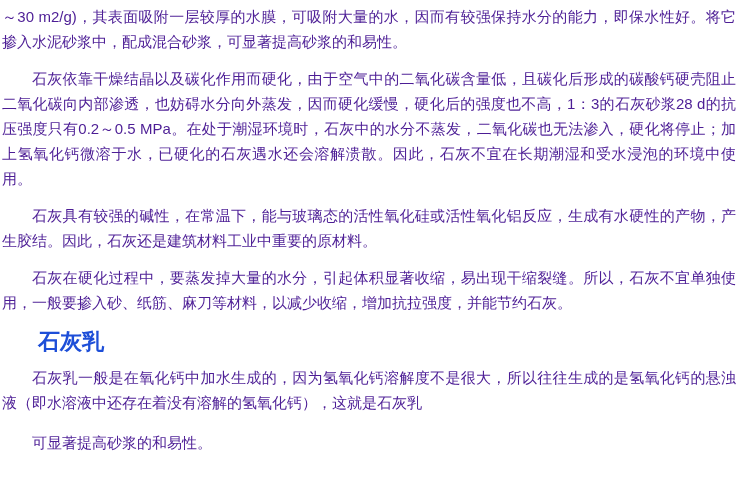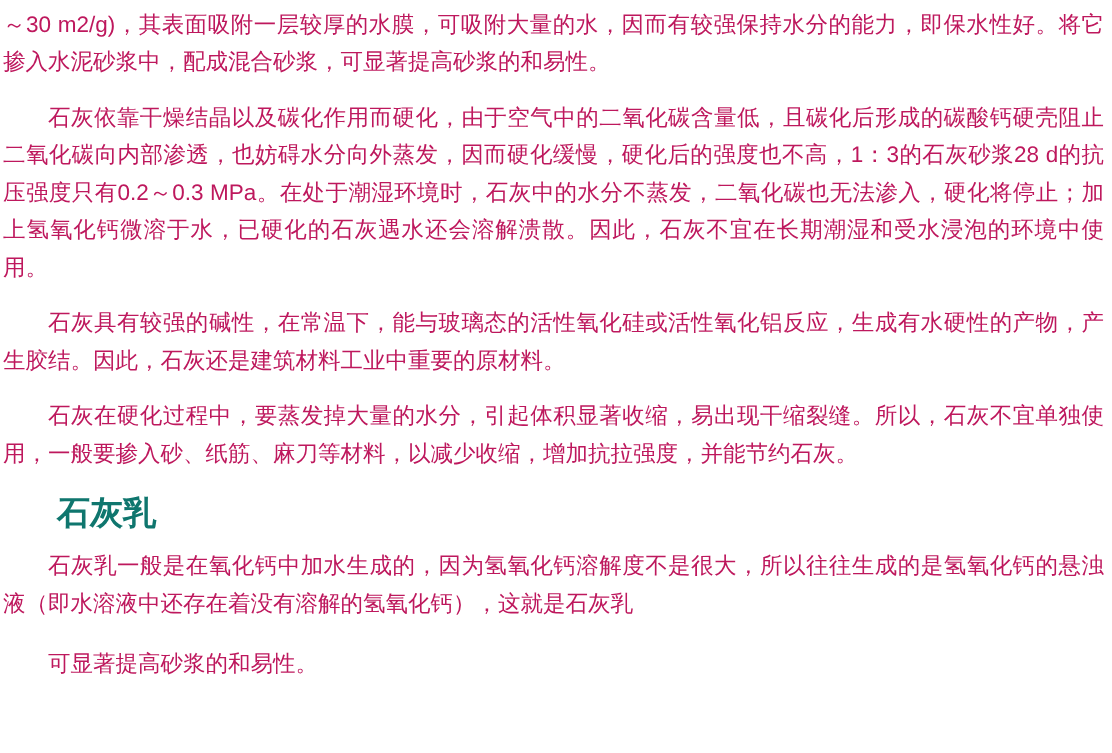--- a/index.html
+++ b/index.html
@@ -15,46 +15,46 @@
   }
   .article {
     box-sizing: border-box;
     width: 741px;
     padding: 4px 5px 0 2px;
   }
   .article p {
     margin: 0 0 12px 0;
     font-size: 15px;
     line-height: 25px;
-    color: #be185d;
+    color: #4c1d95;
     text-align: justify;
     text-indent: 2em;
     word-break: break-all;
   }
   .article p.noindent {
     text-indent: 0;
   }
   .article h2 {
     margin: 14px 0 10px 0;
     font-size: 22px;
     line-height: 26px;
     font-weight: 700;
-    color: #0f766e;
+    color: #1d4ed8;
     text-indent: 36px;
   }
   .after p {
     margin-bottom: 15px;
   }
 </style>
 </head>
 <body>
 
 <div class="article">
   <p class="noindent">～30 m2/g)，其表面吸附一层较厚的水膜，可吸附大量的水，因而有较强保持水分的能力，即保水性好。将它掺入水泥砂浆中，配成混合砂浆，可显著提高砂浆的和易性。</p>
-  <p>石灰依靠干燥结晶以及碳化作用而硬化，由于空气中的二氧化碳含量低，且碳化后形成的碳酸钙硬壳阻止二氧化碳向内部渗透，也妨碍水分向外蒸发，因而硬化缓慢，硬化后的强度也不高，1：3的石灰砂浆28 d的抗压强度只有0.2～0.3 MPa。在处于潮湿环境时，石灰中的水分不蒸发，二氧化碳也无法渗入，硬化将停止；加上氢氧化钙微溶于水，已硬化的石灰遇水还会溶解溃散。因此，石灰不宜在长期潮湿和受水浸泡的环境中使用。</p>
+  <p>石灰依靠干燥结晶以及碳化作用而硬化，由于空气中的二氧化碳含量低，且碳化后形成的碳酸钙硬壳阻止二氧化碳向内部渗透，也妨碍水分向外蒸发，因而硬化缓慢，硬化后的强度也不高，1：3的石灰砂浆28 d的抗压强度只有0.2～0.5 MPa。在处于潮湿环境时，石灰中的水分不蒸发，二氧化碳也无法渗入，硬化将停止；加上氢氧化钙微溶于水，已硬化的石灰遇水还会溶解溃散。因此，石灰不宜在长期潮湿和受水浸泡的环境中使用。</p>
   <p>石灰具有较强的碱性，在常温下，能与玻璃态的活性氧化硅或活性氧化铝反应，生成有水硬性的产物，产生胶结。因此，石灰还是建筑材料工业中重要的原材料。</p>
   <p>石灰在硬化过程中，要蒸发掉大量的水分，引起体积显著收缩，易出现干缩裂缝。所以，石灰不宜单独使用，一般要掺入砂、纸筋、麻刀等材料，以减少收缩，增加抗拉强度，并能节约石灰。</p>
 
   <h2>石灰乳</h2>
 
   <div class="after">
     <p>石灰乳一般是在氧化钙中加水生成的，因为氢氧化钙溶解度不是很大，所以往往生成的是氢氧化钙的悬浊液（即水溶液中还存在着没有溶解的氢氧化钙），这就是石灰乳</p>
     <p>可显著提高砂浆的和易性。</p>
 
   </div>

